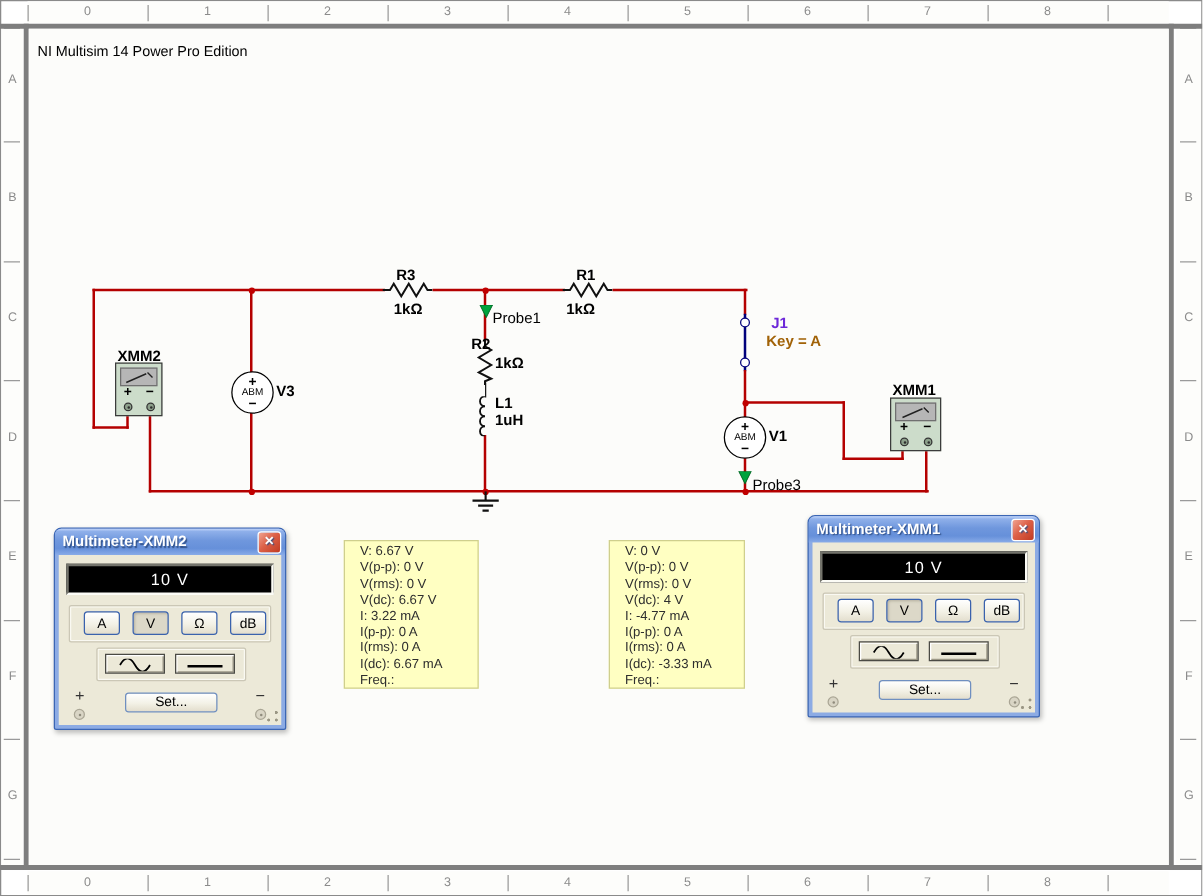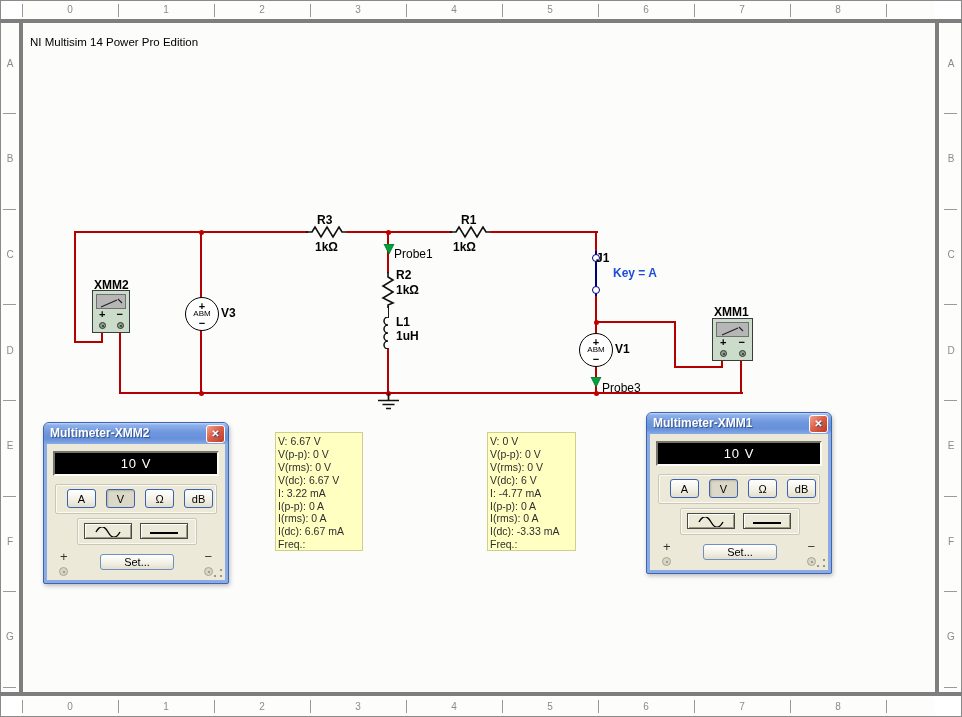--- a/index.html
+++ b/index.html
@@ -15,36 +15,36 @@
   .bar{position:absolute;background:#7e7e7e;}
   
   #ws{position:absolute;left:23px;top:23px;width:912px;height:669px;background:#fcfcfa;}
   
   .w{position:absolute;background:#b40000;z-index:2;}
   .wn{position:absolute;background:#00007b;z-index:2;}
   .wk{position:absolute;background:#1a1a1a;z-index:2;}
   .dot{position:absolute;width:5px;height:5px;border-radius:50%;background:#c00000;z-index:3;}
   .clbl{position:absolute;font-weight:bold;font-size:12px;color:#000;z-index:4;white-space:nowrap;}
   .plbl{position:absolute;font-size:12px;color:#000;z-index:4;white-space:nowrap;}
-  .blue{color:#1d4ed8;}
+  .blue{color:#a16207;}
   .src{position:absolute;width:32px;height:32px;border:1px solid #000;border-radius:50%;
        background:#fff;z-index:3;}
   .src .sp{position:absolute;left:0;right:0;text-align:center;font-weight:bold;font-size:11px;line-height:10px;}
   .src .abm{position:absolute;left:0;right:0;top:11px;text-align:center;font-size:8px;letter-spacing:0;color:#000;}
   .jterm{position:absolute;width:6px;height:6px;border:1px solid #00007b;background:#fff;border-radius:50%;z-index:3;}
   .svgc{position:absolute;z-index:3;}
   
   .mmicon{position:absolute;background:#ccdcca;border:1px solid #3c3c3c;z-index:3;}
   .mmicon .scr{position:absolute;left:3px;top:3px;right:3px;height:13px;background:#b6b6b6;border:1px solid #707070;}
   .mmicon .pm{position:absolute;font-weight:bold;font-size:11px;top:17px;color:#000;}
   .mmicon .tc{position:absolute;bottom:3px;width:7px;height:7px;border-radius:50%;background:#8da08b;border:1px solid #333;box-sizing:border-box;}
   .mmicon .tc::after{content:"";position:absolute;left:1.5px;top:1.5px;width:2px;height:2px;border-radius:50%;background:#2e2e2e;}
   
   .readout{position:absolute;background:#ffffc2;border:1px solid #cfcf8d;z-index:4;
-           padding:2px 2px;font-size:10.5px;line-height:12.9px;color:#2e2e2e;white-space:nowrap;}
+           padding:2px 12px;font-size:10.5px;line-height:12.9px;color:#2e2e2e;white-space:nowrap;}
   
   .mmwin{position:absolute;width:186px;height:162px;z-index:6;background:#8cabe4;
          border:1px solid #3b66b4;border-radius:6px 6px 2px 2px;box-sizing:border-box;
          box-shadow:1px 2px 4px rgba(0,0,0,.25);}
   .mmtitle{position:relative;height:21px;border-radius:5px 5px 0 0;
            background:linear-gradient(180deg,#c3d6fa 0%,#8fb0ea 10%,#6f97dd 45%,#6690da 75%,#88abe8 100%);
            color:#fff;font-weight:bold;font-size:12px;line-height:21px;padding-left:6px;
            text-shadow:1px 1px 1px #2d4d85;box-sizing:border-box;}
   .mmclose{position:absolute;right:3px;top:2px;width:17px;height:16px;border-radius:3px;
            border:1px solid #fff;background:linear-gradient(135deg,#f0a492 0%,#dd6148 45%,#c03a22 100%);
@@ -212,21 +212,21 @@
   <div class="clbl" style="left:453px;top:240px">1kΩ</div>
 
   <svg class="svgc" style="left:383px;top:244px" width="12" height="11">
     <polygon points="1,0 11,0 6,10" fill="#00a33e" stroke="#006b26" stroke-width="0.8"></polygon>
   </svg>
   <div class="plbl" style="left:394px;top:247px">Probe1</div>
 
   <svg class="svgc" style="left:381px;top:272px" width="14" height="36">
     <path d="M7,0 V5 L12,8 L2,14 L12,20 L2,26 L12,31 L7,33 V36" fill="none" stroke="#111" stroke-width="1.6"></path>
   </svg>
-  <div class="clbl" style="left:396px;top:268px">R2</div>
+  <div class="clbl" style="left:377px;top:268px">R2</div>
   <div class="clbl" style="left:396px;top:283px">1kΩ</div>
 
   <svg class="svgc" style="left:378px;top:317px" width="14" height="32">
     <path d="M10,0 a4,4 0 0 0 0,8 a4,4 0 0 0 0,8 a4,4 0 0 0 0,8 a4,4 0 0 0 0,8" fill="none" stroke="#111" stroke-width="1.5"></path>
   </svg>
   <div class="clbl" style="left:396px;top:315px">L1</div>
   <div class="clbl" style="left:396px;top:329px">1uH</div>
 
   <svg class="svgc" style="left:376px;top:393px" width="26" height="18">
     <path d="M12.5,0 V7 M2,7.5 H23 M6.5,11.5 H18.5 M10,15.5 H15" stroke="#111" stroke-width="1.7" fill="none"></path>
@@ -239,21 +239,21 @@
   </div>
   <div class="clbl" style="left:221px;top:306px">V3</div>
 
   <div class="src" style="left:579px;top:333px">
     <span class="sp" style="top:3px">+</span>
     <span class="abm">ABM</span>
     <span class="sp" style="bottom:2px">−</span>
   </div>
   <div class="clbl" style="left:615px;top:342px">V1</div>
 
-  <div class="clbl blue" style="left:596px;top:251px;color:#000000">J1</div>
+  <div class="clbl blue" style="left:617px;top:251px;color:#6d28d9">J1</div>
   <div class="clbl blue" style="left:613px;top:266px">Key = A</div>
 
   <svg class="svgc" style="left:590px;top:377px" width="12" height="11">
     <polygon points="1,0 11,0 6,10" fill="#00a33e" stroke="#006b26" stroke-width="0.8"></polygon>
   </svg>
   <div class="plbl" style="left:602px;top:381px">Probe3</div>
 
   <div class="clbl" style="left:94px;top:278px">XMM2</div>
   <div class="mmicon" style="left:92px;top:290px;width:36px;height:41px">
     <div class="scr">
@@ -288,21 +288,21 @@
     <div>I: 3.22 mA</div>
     <div>I(p-p): 0 A</div>
     <div>I(rms): 0 A</div>
     <div>I(dc): 6.67 mA</div>
     <div>Freq.:</div>
   </div>
   <div class="readout" style="left:487px;top:432px;width:83px;height:113px">
     <div>V: 0 V</div>
     <div>V(p-p): 0 V</div>
     <div>V(rms): 0 V</div>
-    <div>V(dc): 6 V</div>
+    <div>V(dc): 4 V</div>
     <div>I: -4.77 mA</div>
     <div>I(p-p): 0 A</div>
     <div>I(rms): 0 A</div>
     <div>I(dc): -3.33 mA</div>
     <div>Freq.:</div>
   </div>
 
   <div class="mmwin" style="left:43px;top:422px">
     <div class="mmtitle">
       <span>Multimeter-XMM2</span>

